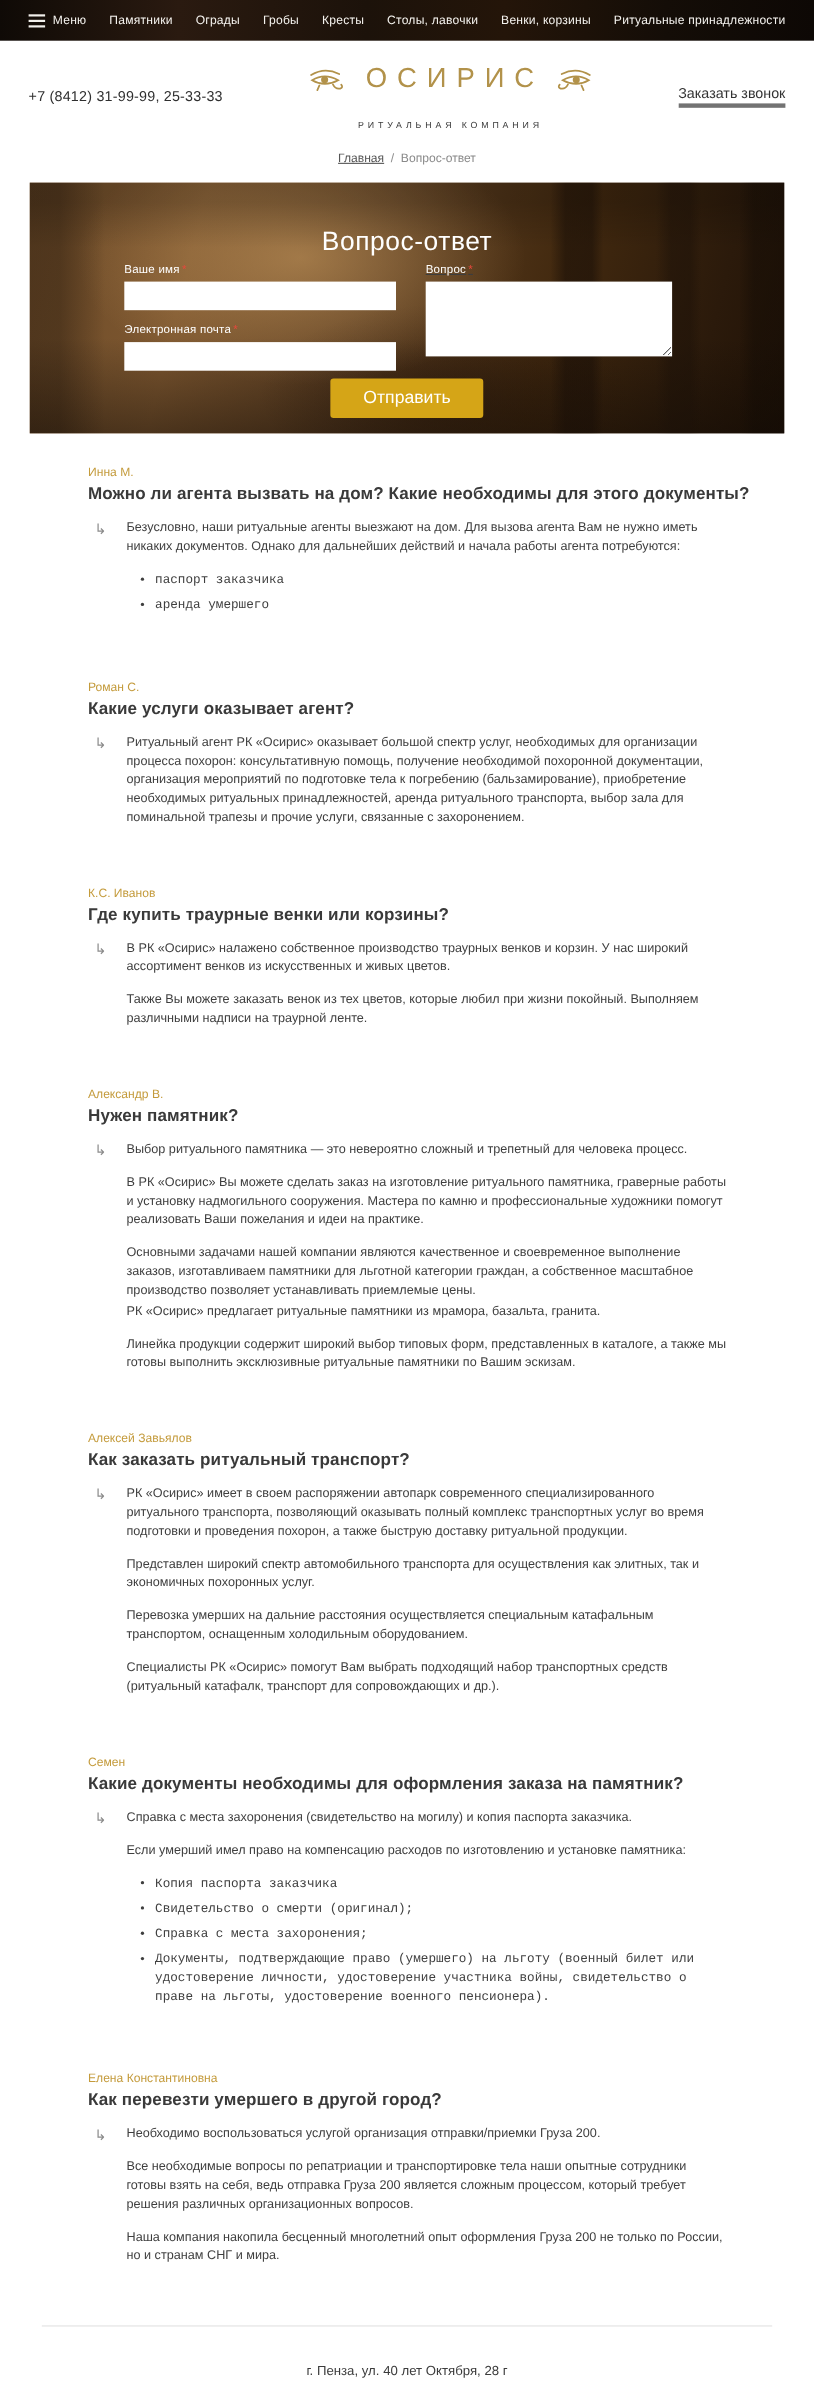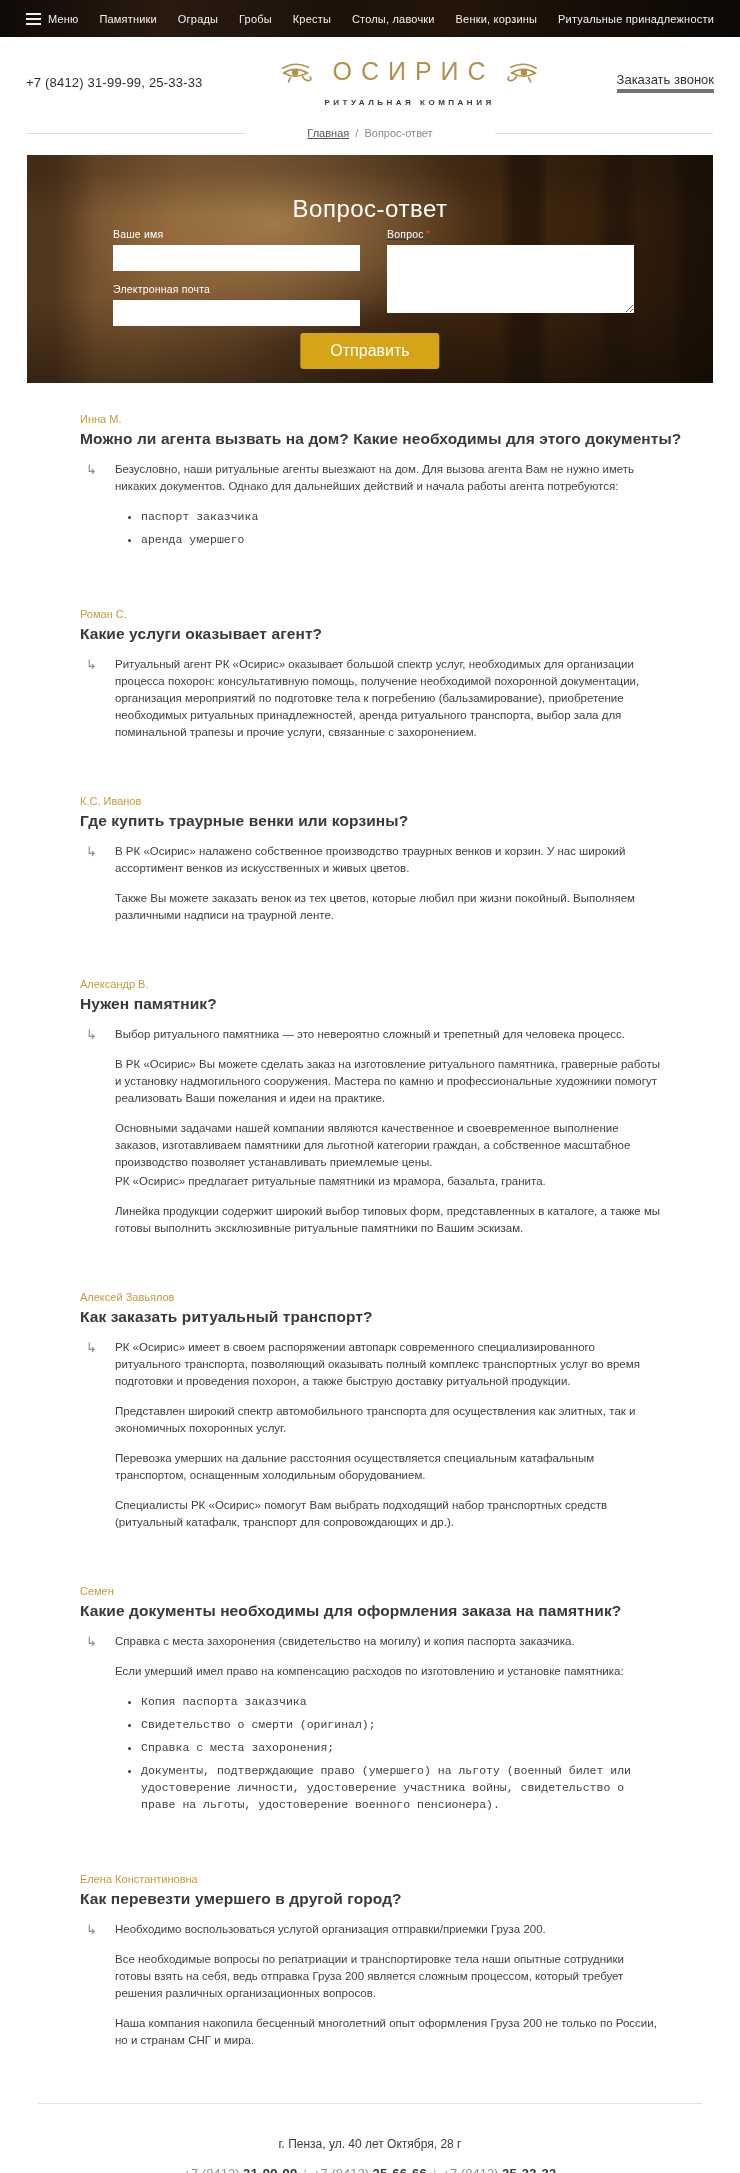--- a/index.html
+++ b/index.html
@@ -33,28 +33,28 @@
   .phone { font-size: 13px; color: #2f2f2f; letter-spacing: .2px; }
   .logo { text-align: center; }
   .logo-row { display: flex; align-items: center; gap: 10px; justify-content: center; }
   .logo-title {
     color: #b2924a; font-size: 25px; letter-spacing: 9px; font-weight: normal;
     margin-left: 8px;
   }
   .eye svg { display: block; }
   .eye.flip svg { transform: scaleX(-1); }
   .logo-sub {
-    margin-top: 12px; font-size: 8px; letter-spacing: 3.5px; color: #3a3a3a; font-weight: bold;
+    margin-top: 23px; font-size: 8px; letter-spacing: 3.5px; color: #3a3a3a; font-weight: normal;
   }
   .callback {
     font-size: 13px; color: #333; border-bottom: 4px solid #737373; padding-bottom: 2px;
   }
 
   
-  .breadcrumb { display: flex; align-items: center; margin: 14px 27px 0 27px; }
+  .breadcrumb { display: flex; align-items: center; margin: 14px 27px 0 27px; flex-direction: column; }
   .bc-line { flex: 1; height: 1px; background: #dcdcdc; }
   .bc-text { margin: 0 62px; font-size: 11px; color: #8a8a8a; white-space: nowrap; }
   .bc-home { color: #555; text-decoration: underline; }
   .bc-sep { margin: 0 3px; color: #8a8a8a; }
   .bc-cur { color: #8a8a8a; }
 
   
   .hero {
     position: relative; margin: 16px 27px 0 27px; height: 228px; overflow: hidden;
     background:
@@ -72,21 +72,21 @@
         rgba(18,11,5,.45) 96% 100%),
       linear-gradient(180deg, rgba(0,0,0,.18) 0 8%, rgba(0,0,0,0) 26% 62%, rgba(15,9,4,.45) 100%);
   }
   .hero-title {
     position: absolute; top: 40px; left: 0; right: 0; text-align: center;
     color: #ffffff; font-size: 24px; font-weight: normal; letter-spacing: .5px; z-index: 2;
   }
   .hero-form { position: absolute; inset: 0; z-index: 3; }
   .hf-col { position: absolute; top: 73px; width: 247px; }
   .hf-col.left  { left: 86px; }
-  .hf-col.right { left: 360px; width: 247px; text-decoration: underline; }
+  .hf-col.right { left: 360px; width: 224px; text-decoration: underline; }
   .hf-label {
     display: block; color: #ffffff; font-size: 10.5px; margin-bottom: 5px; letter-spacing: .2px;
   }
   .req { color: #e8473c; font-style: normal; margin-left: 2px; }
   .field {
     display: block; width: 100%; height: 26px; border: none; outline: none;
     background: #ffffff; font-family: "Liberation Sans", sans-serif; font-size: 12px; padding: 0 7px;
   }
   .field.area { height: 68px; resize: both; padding: 5px 7px; }
   .hf-gap { height: 12px; }

